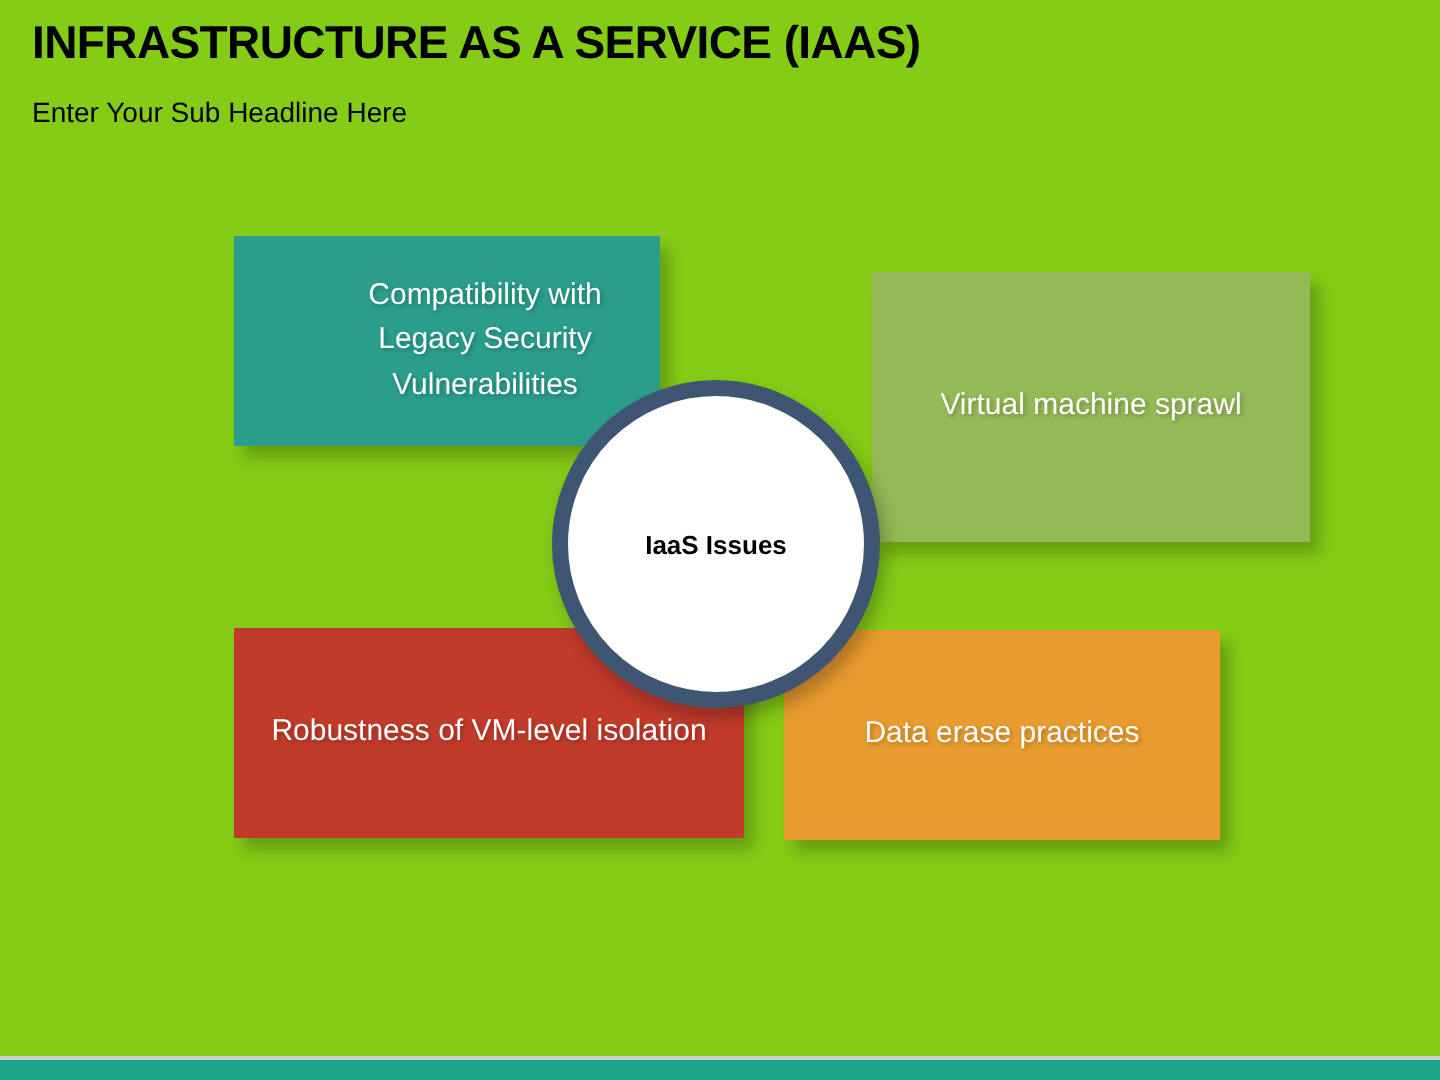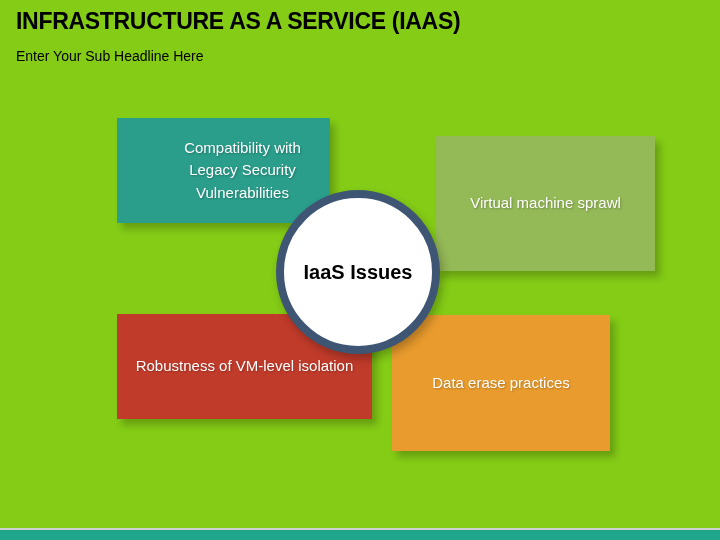--- a/index.html
+++ b/index.html
@@ -44,40 +44,40 @@
     font-size: 15px;
     line-height: 1.5;
     padding: 6px 10px;
     box-sizing: border-box;
     box-shadow: 5px 6px 7px rgba(0,0,0,0.22);
     text-shadow: 1px 1px 2px rgba(0,0,0,0.25);
   }
   .box-top-left     { left: 117px; top: 118px; width: 213px; height: 105px; }
   .box-top-right    { left: 391px; top: 136px; width: 219px; height: 135px; margin-left: 45px; }
   .box-bottom-left  { left: 117px; top: 314px; width: 255px; height: 105px; }
-  .box-bottom-right { left: 392px; top: 315px; width: 218px; height: 136px; }
+  .box-bottom-right { left: 392px; top: 315px; width: 218px; height: 105px; }
 
   
   .center-circle {
     position: absolute;
     left: 276px;
     top: 190px;
     width: 164px;
     height: 164px;
     border-radius: 50%;
     border: 8px solid #3e5673;
     background: #ffffff;
     box-sizing: border-box;
     display: flex;
     align-items: center;
     justify-content: center;
     box-shadow: 3px 5px 8px rgba(0,0,0,0.25);
   }
   .center-circle .label {
-    font-size: 20px;
+    font-size: 13px;
     font-weight: bold;
     color: #000000;
     text-align: center;
   }
 
   
   .footer-line {
     position: absolute;
     left: 0;
     bottom: 10px;

